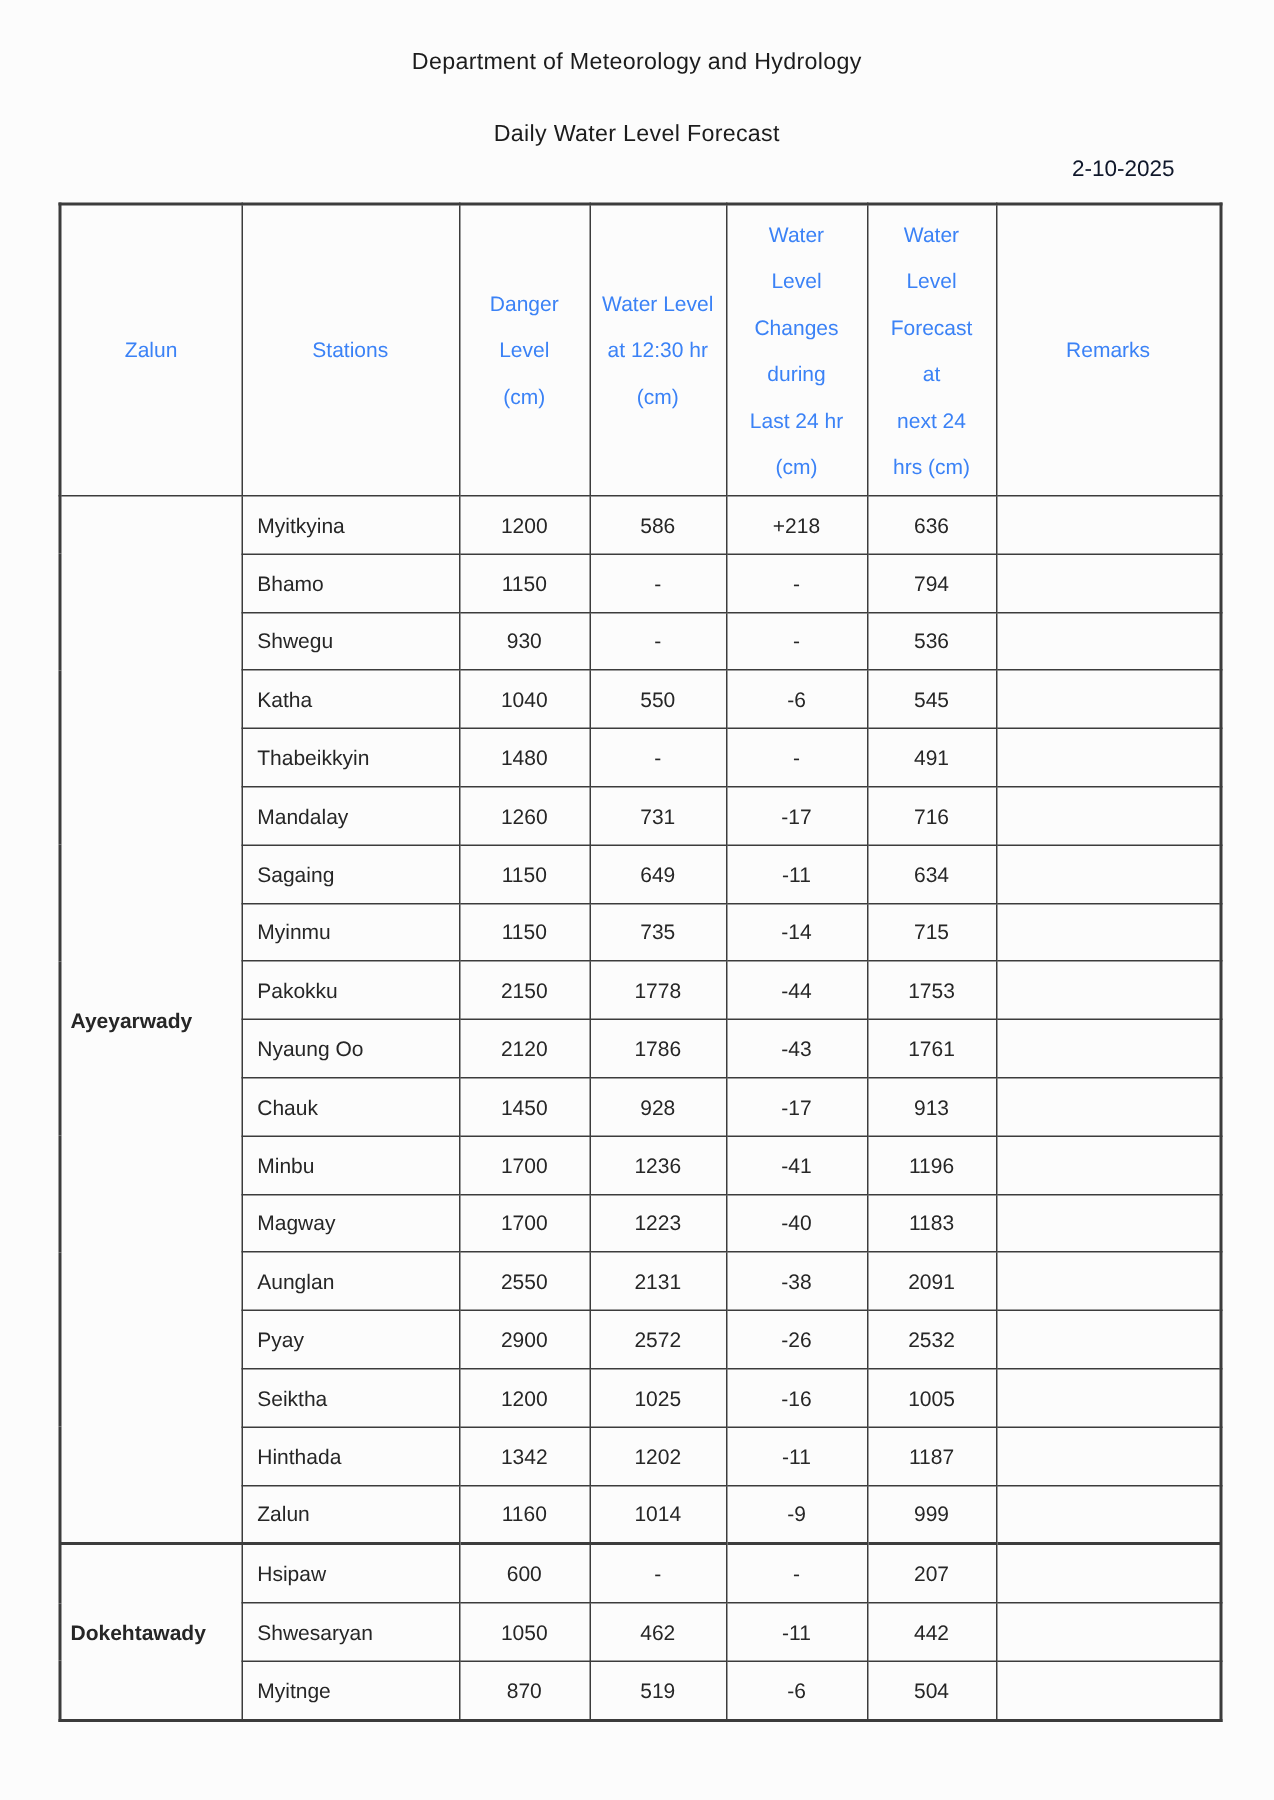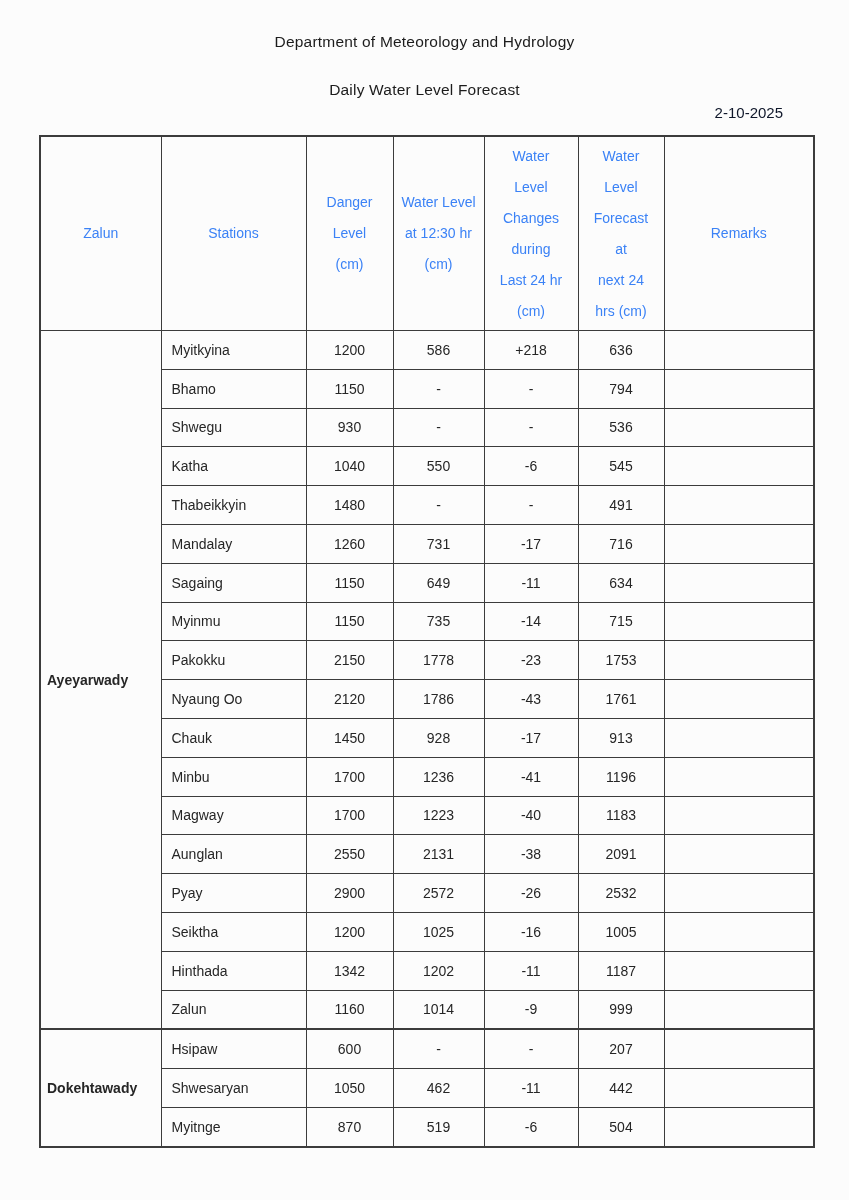--- a/index.html
+++ b/index.html
@@ -174,21 +174,21 @@
         <td class="num-cell">1150</td>
         <td class="num-cell">735</td>
         <td class="num-cell">-14</td>
         <td class="num-cell">715</td>
         <td class="remarks-cell"></td>
       </tr>
       <tr>
         <td class="station-cell">Pakokku</td>
         <td class="num-cell">2150</td>
         <td class="num-cell">1778</td>
-        <td class="num-cell">-23</td>
+        <td class="num-cell">-44</td>
         <td class="num-cell">1753</td>
         <td class="remarks-cell"></td>
       </tr>
       <tr>
         <td class="station-cell">Nyaung Oo</td>
         <td class="num-cell">2120</td>
         <td class="num-cell">1786</td>
         <td class="num-cell">-43</td>
         <td class="num-cell">1761</td>
         <td class="remarks-cell"></td>

